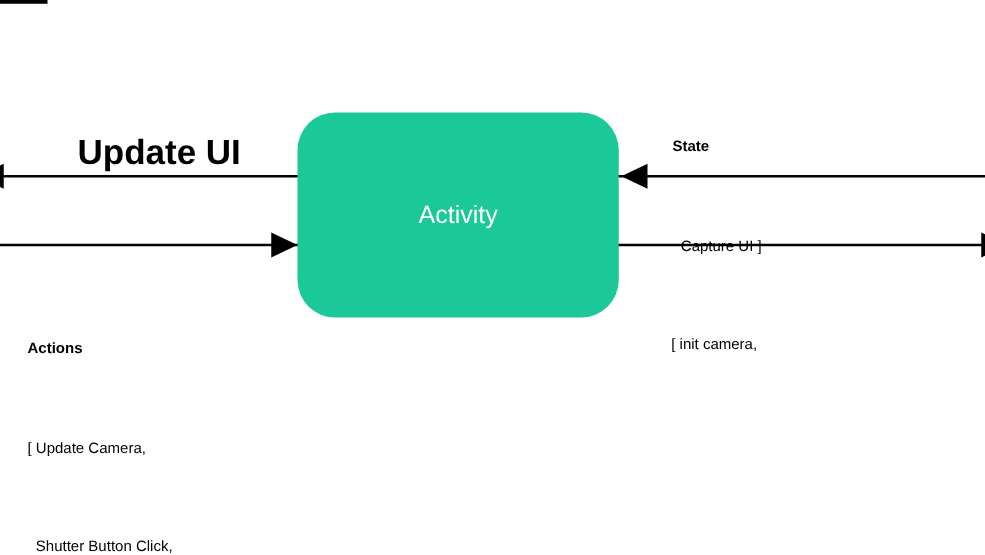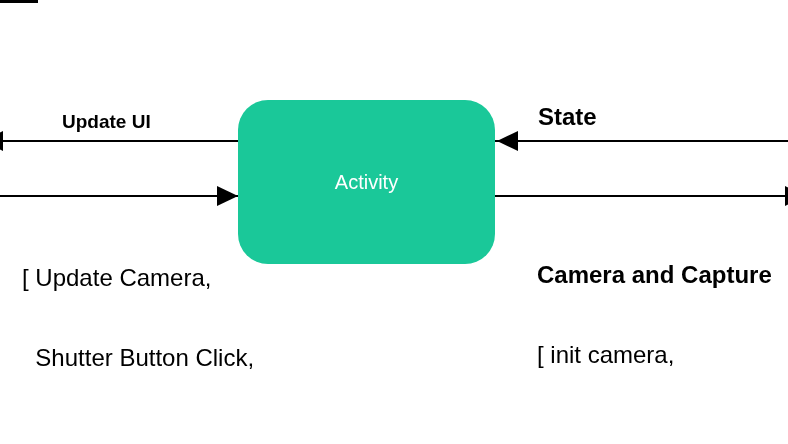--- a/index.html
+++ b/index.html
@@ -51,46 +51,46 @@
     border-bottom: 10px solid transparent;
     border-left: 21px solid #000000;
   }
   .arrow.update-ui-head { left: -18px; top: 131px; }   
   .arrow.state-head     { left: 497px; top: 131px; }
   .arrow.actions-head   { left: 217px; top: 186px; }
   .arrow.ops-head       { left: 785px; top: 186px; }   
   
   .node {
     position: absolute;
-    left: 238px; top: 100px;
+    left: 238px; top: 90px;
     width: 257px; height: 164px;
     background: #1AC899;
     border-radius: 30px;
     z-index: 2;
     display: flex;
     align-items: center;
     justify-content: center;
   }
   .node-label {
     color: #ffffff;
     font-size: 20px;
     line-height: 24px;
   }
   
   .label, .tline {
     position: absolute;
-    font-size: 19px;
+    font-size: 28px;
     line-height: 26.5px;
     white-space: pre;
     z-index: 3;
   }
   .bold { font-weight: bold; }
   .textblock {
     position: absolute;
-    font-size: 24px;
+    font-size: 12px;
     line-height: 26.5px;
     white-space: pre;
     z-index: 3;
   }
   .textblock div { white-space: pre; }
   .update-ui-label { left: 62px; top: 109px; font-weight: bold; }
   .actions-block   { left: 22px;  top: 212px; }
   .state-block     { left: 538px; top: 51px; }
   .ops-block       { left: 537px; top: 209px; }
 </style>
@@ -109,33 +109,34 @@
   <div class="arrow point-right actions-head"></div>
   <div class="arrow point-right ops-head"></div>
 
   <div class="node">
     <span class="node-label">Activity</span>
   </div>
 
   <div class="label update-ui-label">Update UI</div>
 
   <div class="textblock actions-block">
+    <div class="bold">Actions</div>
     <div>[ Update Camera,</div>
     <div>  Shutter Button Click,</div>
     
     
     
   </div>
 
   <div class="textblock state-block">
     <div class="bold">State</div>
+    <div>  Capture UI ]</div>
   </div>
 
   <div class="textblock ops-block">
-    <div class="bold">Camera and Capture</div>
     <div>[ init camera,</div>
     
     
     
     
     
   </div>
 
 </div>
 

